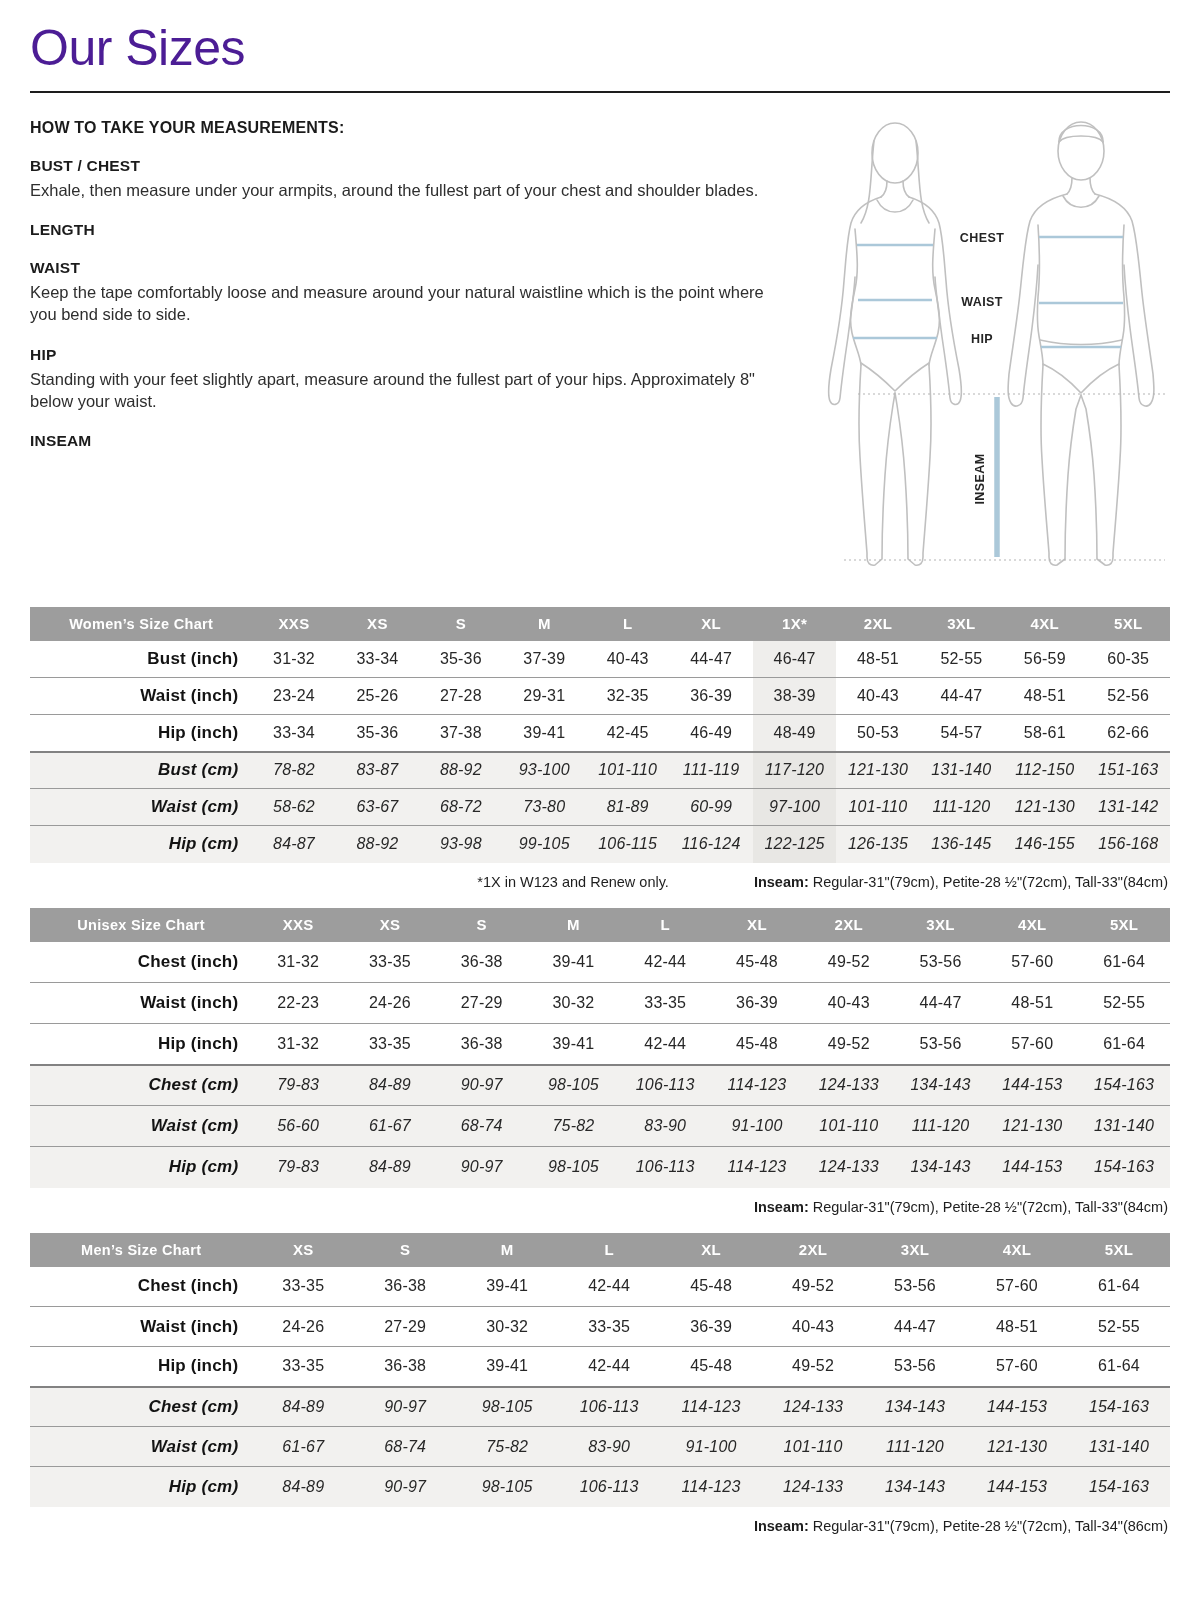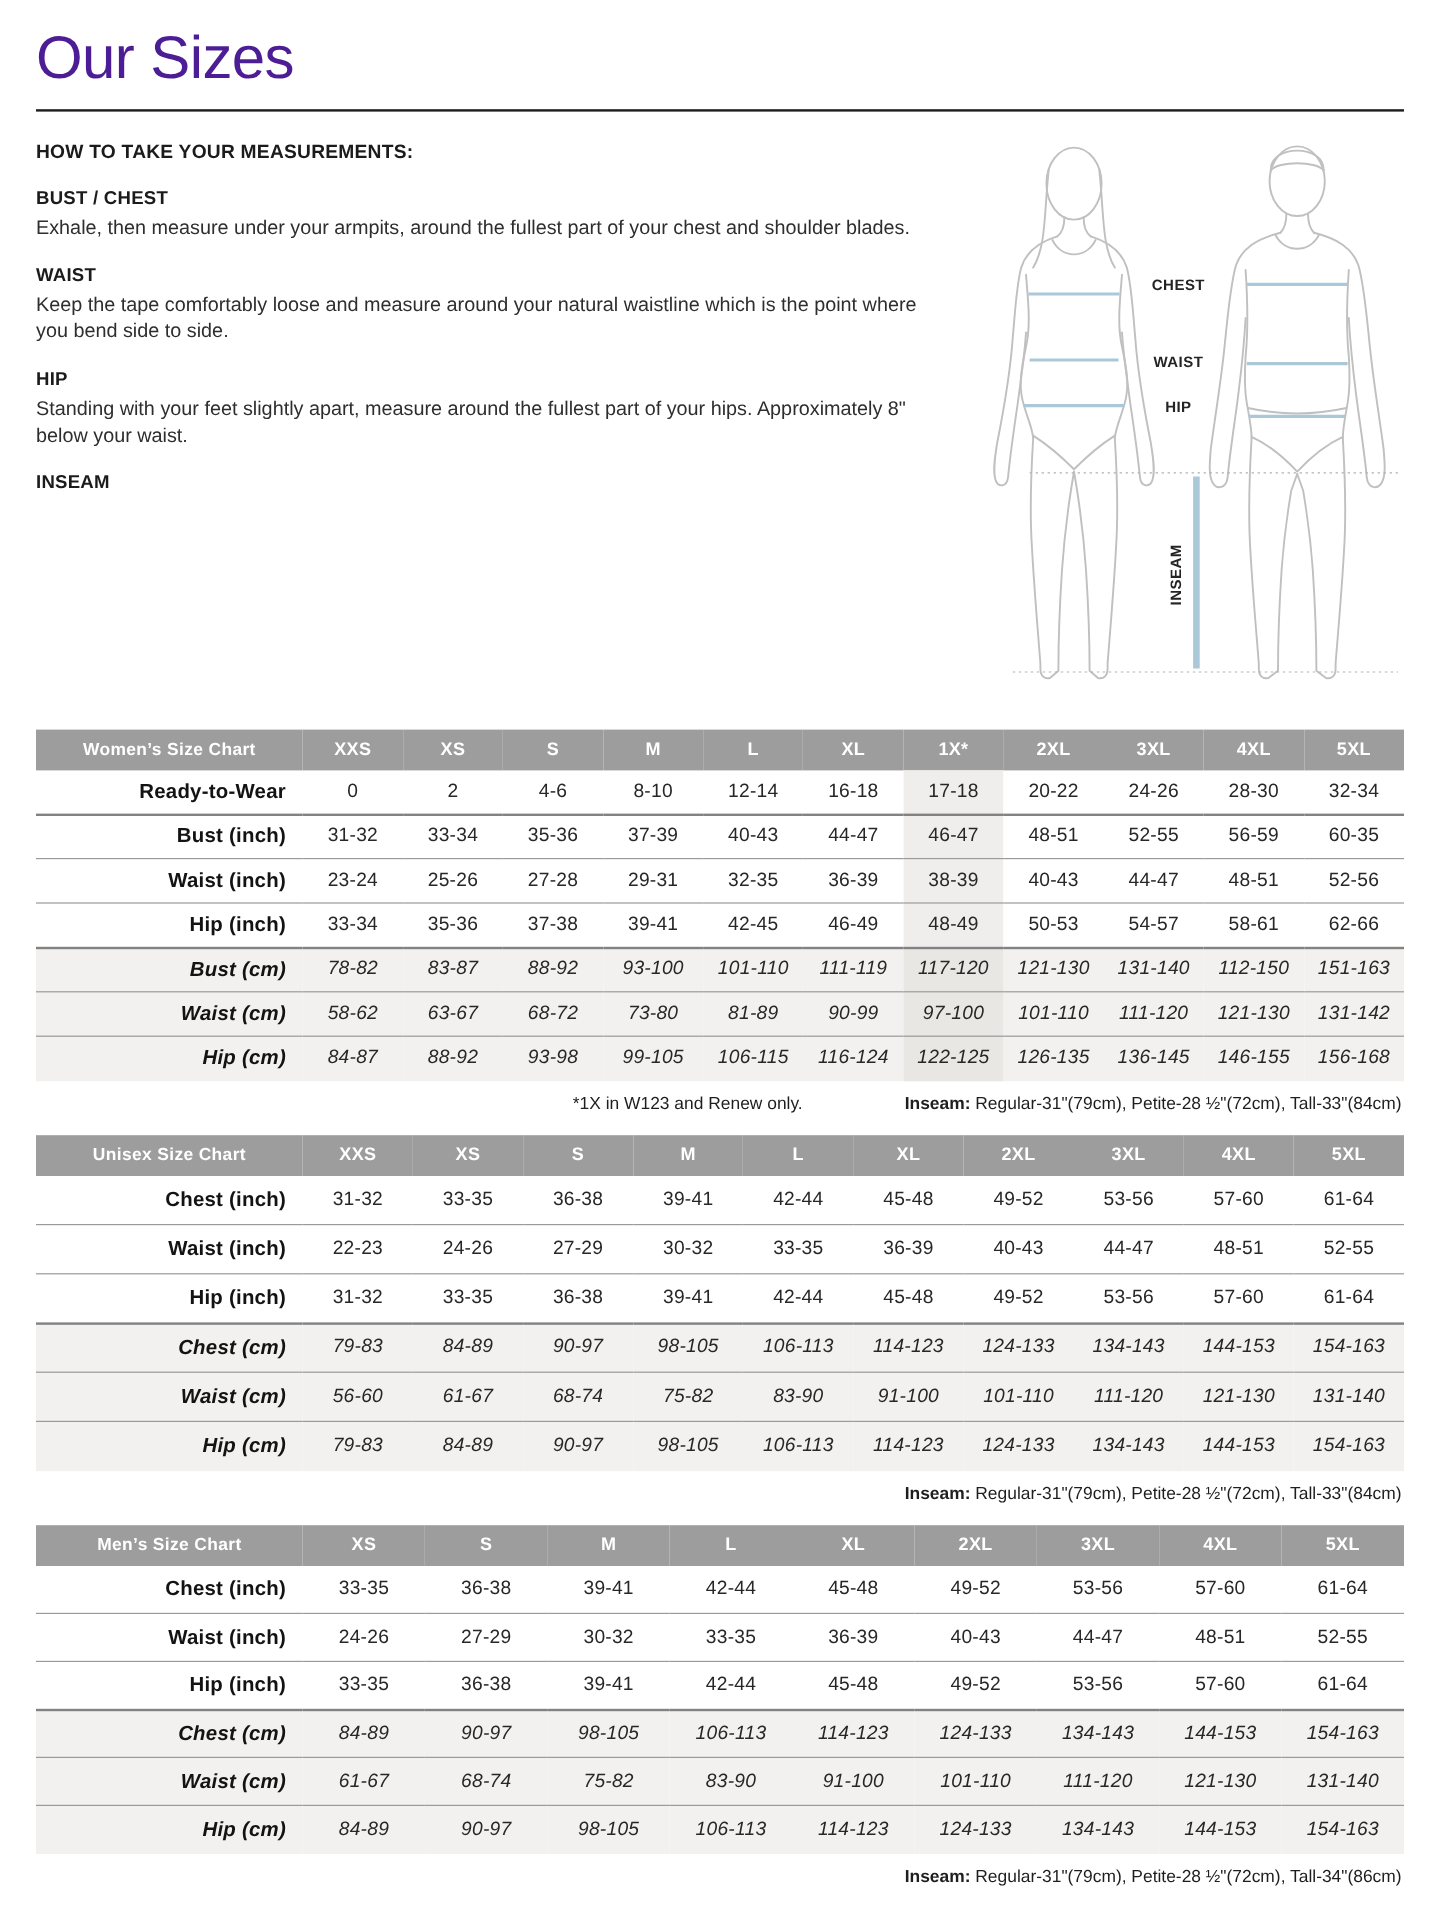--- a/index.html
+++ b/index.html
@@ -74,20 +74,21 @@
 
   <h1>Our Sizes</h1>
   <hr class="title-rule">
 
   <div class="top-section">
     <div class="instructions">
       <h2>HOW TO TAKE YOUR MEASUREMENTS:</h2>
       <div id="sections">
           <h3>BUST / CHEST</h3>
           <p>Exhale, then measure under your armpits, around the fullest part of your chest and shoulder blades.</p>
+          <h3>LENGTH</h3>
           <h3>WAIST</h3>
           <p>Keep the tape comfortably loose and measure around your natural waistline which is the point where you bend side to side.</p>
           <h3>HIP</h3>
           <p>Standing with your feet slightly apart, measure around the fullest part of your hips. Approximately 8" below your waist.</p>
           <h3>INSEAM</h3>
         </div>
     </div>
 
     <div class="diagram">
       <svg width="372" height="472" viewBox="0 0 372 472">
@@ -157,34 +158,20 @@
             <th>L</th>
             <th>XL</th>
             <th>1X*</th>
             <th>2XL</th>
             <th>3XL</th>
             <th>4XL</th>
             <th>5XL</th>
           </tr>
         </thead>
         <tbody>
-          <tr class="thick">
-            <th>Ready-to-Wear</th>
-            <td>0</td>
-            <td>2</td>
-            <td>4-6</td>
-            <td>8-10</td>
-            <td>12-14</td>
-            <td>16-18</td>
-            <td class="hl">17-18</td>
-            <td>20-22</td>
-            <td>24-26</td>
-            <td>28-30</td>
-            <td>32-34</td>
-          </tr>
           <tr>
             <th>Bust (inch)</th>
             <td>31-32</td>
             <td>33-34</td>
             <td>35-36</td>
             <td>37-39</td>
             <td>40-43</td>
             <td>44-47</td>
             <td class="hl">46-47</td>
             <td>48-51</td>
@@ -234,21 +221,21 @@
             <td>112-150</td>
             <td>151-163</td>
           </tr>
           <tr class="shaded">
             <th>Waist (cm)</th>
             <td>58-62</td>
             <td>63-67</td>
             <td>68-72</td>
             <td>73-80</td>
             <td>81-89</td>
-            <td>90-99</td>
+            <td>60-99</td>
             <td class="hl">97-100</td>
             <td>101-110</td>
             <td>111-120</td>
             <td>121-130</td>
             <td>131-142</td>
           </tr>
           <tr class="shaded">
             <th>Hip (cm)</th>
             <td>84-87</td>
             <td>88-92</td>

